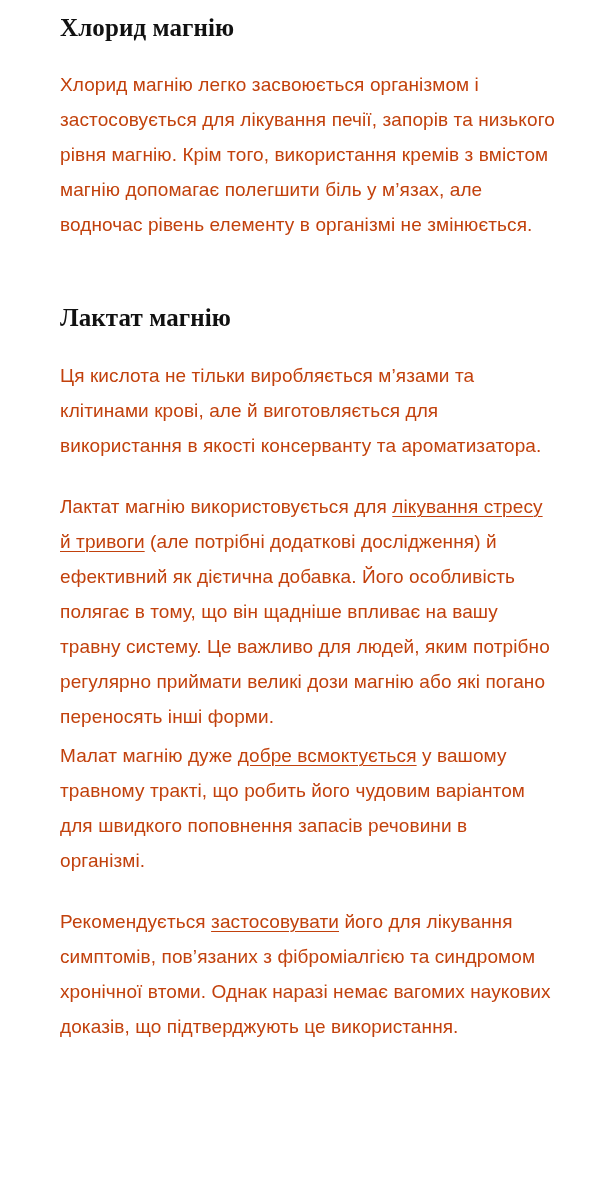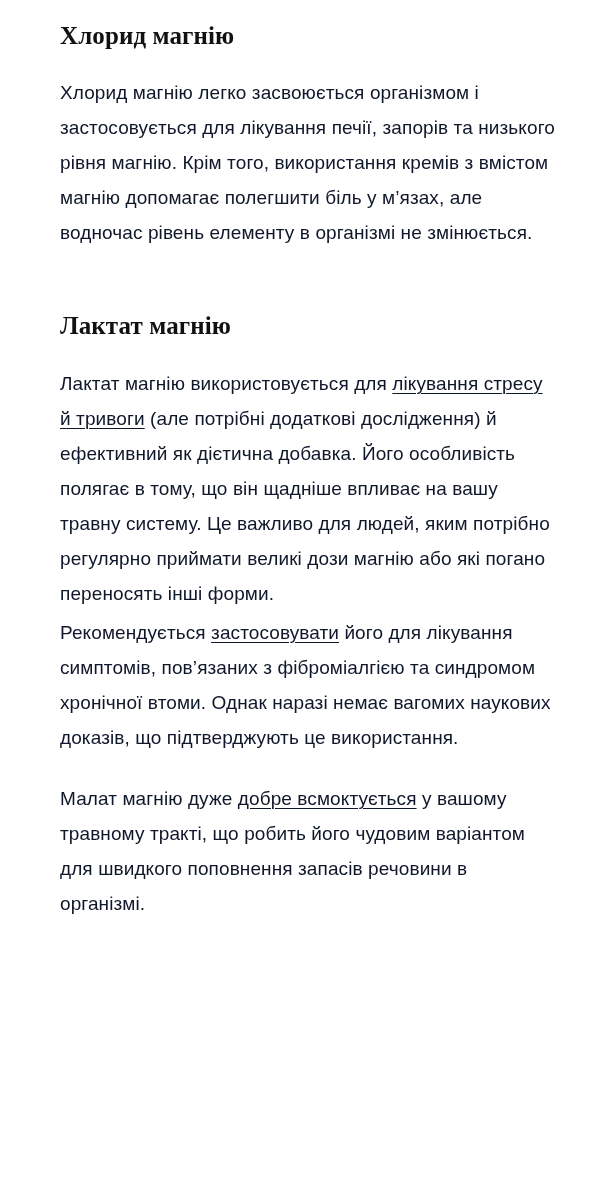--- a/index.html
+++ b/index.html
@@ -8,40 +8,40 @@
     background: #ffffff;
   }
   body {
     width: 615px;
     min-height: 1200px;
     font-family: "Liberation Sans", sans-serif;
     color: #1a1a1a;
     -webkit-font-smoothing: antialiased;
   }
   .article {
-    padding: 20px 60px 0 60px;
+    padding: 12px 60px 0 60px;
     box-sizing: border-box;
   }
   h2.section-heading {
     font-family: "Liberation Serif", serif;
     font-size: 25px;
     line-height: 1.25;
     font-weight: 700;
     color: #111111;
     margin: 0 0 24px 0;
     letter-spacing: 0.1px;
   }
   .section + .section h2.section-heading {
     margin-top: 60px;
   }
   p.para {
     font-family: "Liberation Sans", sans-serif;
     font-size: 19px;
     line-height: 35px;
-    color: #0f172a;
+    color: #c2410c;
     margin: 0 0 26px 0;
     letter-spacing: 0.1px;
   }
   p.para:last-child {
     margin-bottom: 0;
   }
   .section {
     margin-bottom: 4px;
   }
   a.inline-link {
@@ -55,19 +55,20 @@
 </head>
 <body>
 
 <main class="article" id="article-root">
     <section class="section">
       <h2 class="section-heading">Хлорид магнію</h2>
       <p class="para"><span>Хлорид магнію легко засвоюється організмом і застосовується для лікування печії, запорів та низького рівня магнію. Крім того, використання кремів з вмістом магнію допомагає полегшити біль у м’язах, але водночас рівень елементу в організмі не змінюється.</span></p>
     </section>
     <section class="section">
       <h2 class="section-heading">Лактат магнію</h2>
+      <p class="para"><span>Ця кислота не тільки виробляється м’язами та клітинами крові, але й виготовляється для використання в якості консерванту та ароматизатора.</span></p>
       <p class="para"><span>Лактат магнію використовується для </span><a class="inline-link">лікування стресу й тривоги</a><span> (але потрібні додаткові дослідження) й ефективний як дієтична добавка. Його особливість полягає в тому, що він щадніше впливає на вашу травну систему. Це важливо для людей, яким потрібно регулярно приймати великі дози магнію або які погано переносять інші форми.</span></p>
     </section>
     <section class="section">
+      <p class="para"><span>Малат магнію дуже </span><a class="inline-link">добре всмоктується</a><span> у вашому травному тракті, що робить його чудовим варіантом для швидкого поповнення запасів речовини в організмі.</span></p>
       <p class="para"><span>Рекомендується </span><a class="inline-link">застосовувати</a><span> його для лікування симптомів, пов’язаних з фіброміалгією та синдромом хронічної втоми. Однак наразі немає вагомих наукових доказів, що підтверджують це використання.</span></p>
-      <p class="para"><span>Малат магнію дуже </span><a class="inline-link">добре всмоктується</a><span> у вашому травному тракті, що робить його чудовим варіантом для швидкого поповнення запасів речовини в організмі.</span></p>
     </section>
   </main>
 
 </body></html>

